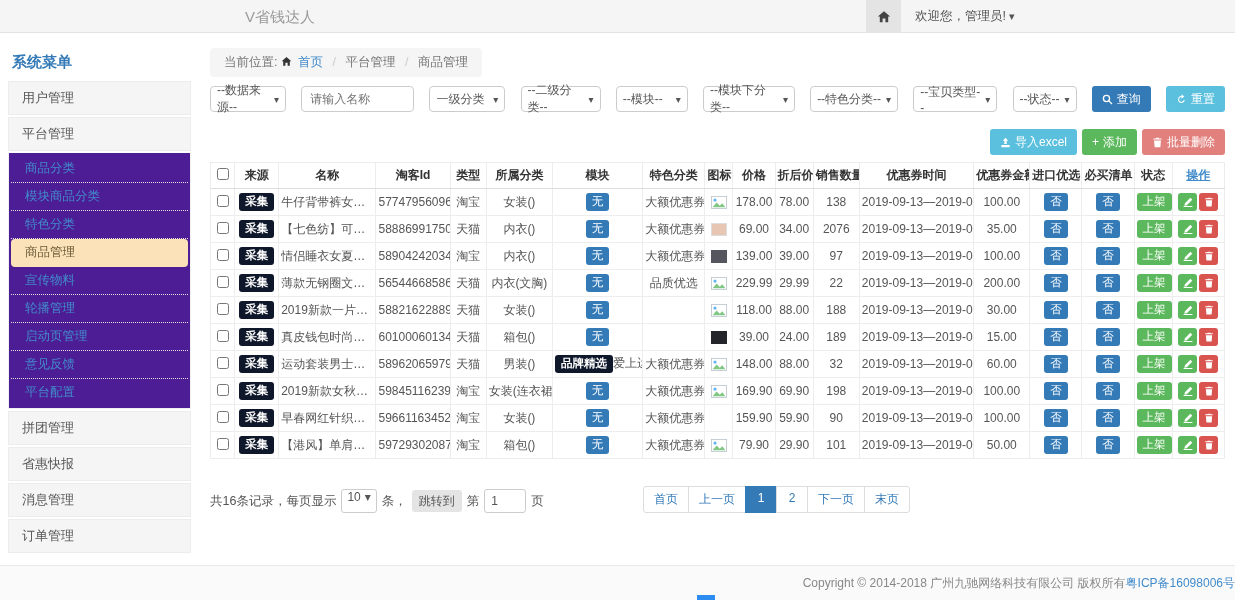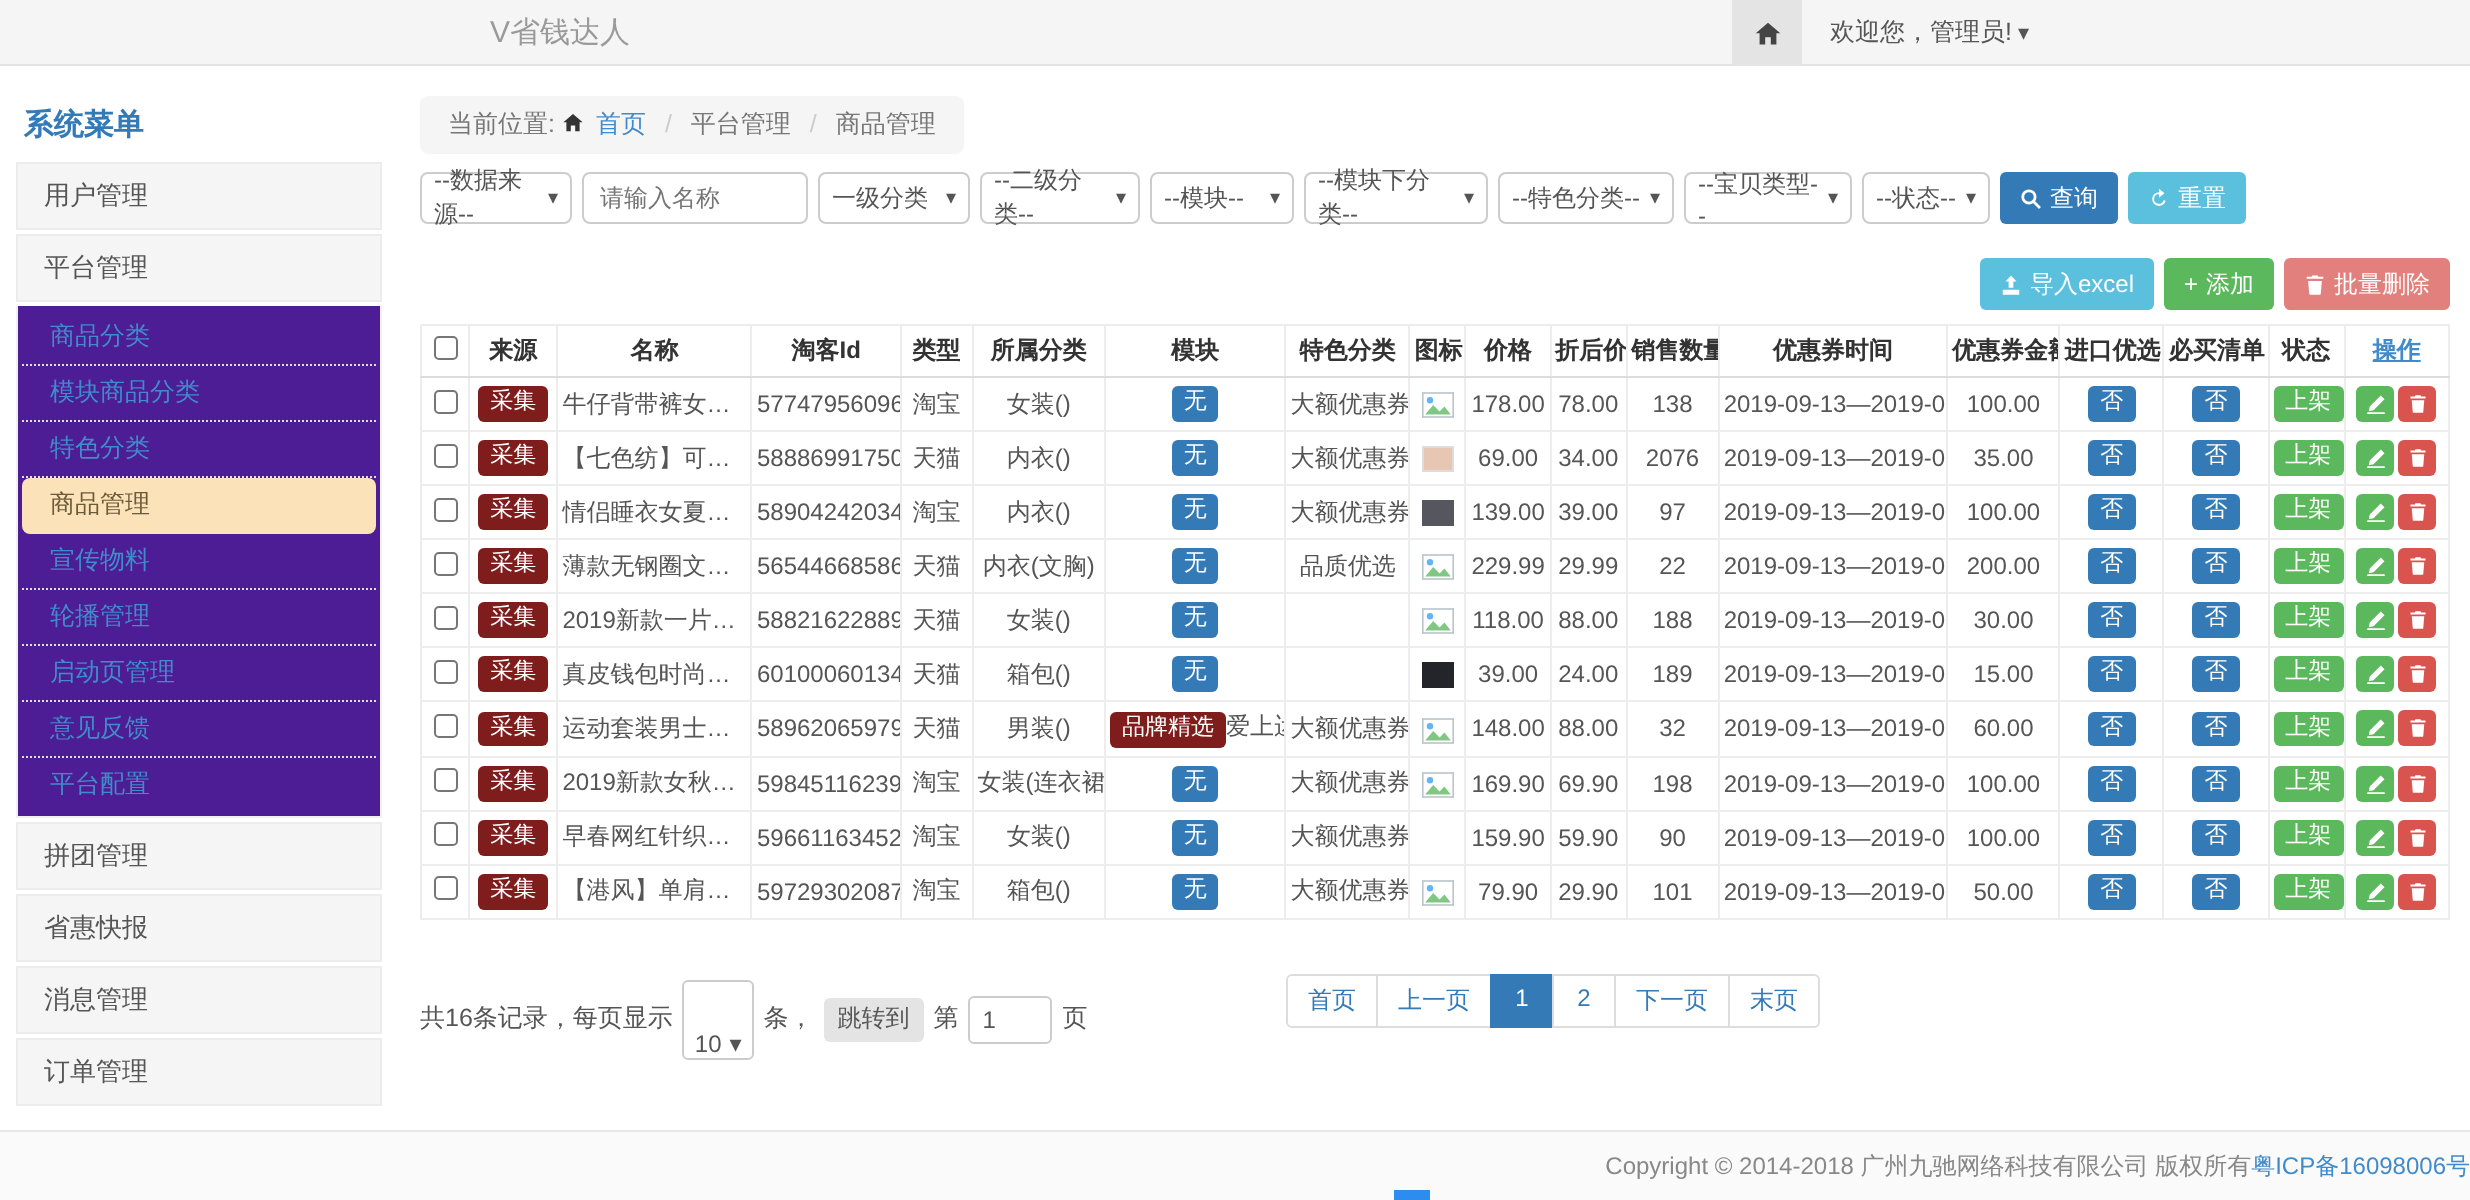--- a/index.html
+++ b/index.html
@@ -25,21 +25,21 @@
   .sb-sub-item { padding:5px 14px; color:#428bca; font-size:12.5px; border-bottom:1px dotted #e0e0e0; cursor:pointer; }
   .sb-sub-item:last-child { border-bottom:none; }
   .sb-sub-item.active { background:#fbe2b8; border-radius:4px; color:#6b5B3a; border-bottom:1px dotted transparent; }
   
   .main { position:absolute; left:210px; top:48px; width:1015px; }
   .breadcrumb { display:inline-block; background:#f5f5f5; border-radius:4px; padding:6px 14px; font-size:12.5px; color:#777; }
   .breadcrumb .bc-link { color:#428bca; }
   .breadcrumb .sep { color:#ccc; margin:0 6px; }
   .bc-home-icon { vertical-align:-1px; margin:0 2px 0 4px; }
   
-  .filters { display:flex; align-items:center; gap:5px; margin-top:9px; }
+  .filters { display:flex; align-items:center; gap:5px; margin-top:9px;justify-content:space-between; }
   .sel { height:26px; border:1px solid #ccc; border-radius:4px; background:#fff; display:flex;
     align-items:center; justify-content:space-between; padding:0 6px; color:#555; font-size:12px; cursor:pointer; }
   .sel .caret { color:#555; font-size:10px; margin-left:4px; }
   .txt-input { height:26px; border:1px solid #ccc; border-radius:4px; padding:0 8px; font-size:12px; color:#555; }
   .btn { border:none; border-radius:3px; color:#fff; font-size:12px; height:26px; padding:0 10px;
     display:inline-flex; align-items:center; gap:4px; cursor:pointer; font-family:inherit; }
   .btn-query { background:#337ab7; }
   .btn-reset { background:#5bc0de; }
   
   .actions { display:flex; justify-content:flex-end; gap:5px; margin-top:17px; }
@@ -47,36 +47,36 @@
   .btn-add { background:#5cb85c; }
   .btn-batch { background:#e2807d; }
   
   table { width:100%; border-collapse:collapse; table-layout:fixed; margin-top:7px; }
   th, td { border:1px solid #ededed; text-align:center; font-size:12px; color:#555;
     padding:4px 2px; height:26px; overflow:hidden; white-space:nowrap; }
   th { color:#333; font-weight:bold; border-bottom:1px solid #ddd; background:#fff; }
   th.ops-h { color:#428bca;text-decoration:underline; }
   td.name-cell { text-overflow:ellipsis; }
   .badge { display:inline-block; border-radius:3px; color:#fff; font-size:11.5px; padding:2px 6px; line-height:1.2; }
-  .b-orange { background:#7f1d1d; }
+  .b-orange { background:#0f172a;font-weight:bold; }
   .b-blue { background:#337ab7; cursor:pointer; }
   .b-green { background:#5cb85c; cursor:pointer; }
   .op-btn { display:inline-flex; align-items:center; justify-content:center; width:19px; height:18px;
     border:none; border-radius:3px; cursor:pointer; margin:0 1px; vertical-align:middle; }
   .op-edit { background:#5cb85c; }
   .op-del { background:#d9534f; }
   .thumb { display:inline-block; width:16px; height:13px; vertical-align:middle; }
   .thumb.photo-pink { background:#e7c6b4; border:1px solid #ddd; }
   .thumb.photo-dark { background:#55565e; }
   .thumb.photo-black { background:#23252b; }
   
   .pager-row { position:relative; margin-top:27px; height:28px; }
   .pager-left { position:absolute; left:0; top:3px; display:flex; align-items:center; gap:5px; font-size:12.5px; color:#555; }
-  .mini-sel { height:40px; border:1px solid #ccc; border-radius:3px; background:#fff; display:inline-flex;
-    align-items:flex-end; padding:0 5px; gap:4px; font-size:12px; cursor:pointer; }
+  .mini-sel { height:24px; border:1px solid #ccc; border-radius:3px; background:#fff; display:inline-flex;
+    align-items:flex-start; padding:0 5px; gap:4px; font-size:12px; cursor:pointer; }
   .jump-btn { background:#e4e4e4; border:none; border-radius:3px; height:22px; padding:0 7px;
     font-size:12px; color:#555; cursor:pointer; font-family:Liberation Mono, monospace; }
   .jump-input { width:42px; height:24px; border:1px solid #ccc; border-radius:3px; padding:0 6px; font-size:12px; color:#555; }
   .pager-btns { position:absolute; left:433px; top:0; display:inline-flex; }
   .pg { min-width:32px; padding:4px 10px; border:1px solid #ddd; background:#fff; color:#337ab7;
     font-size:12px; text-align:center; cursor:pointer; margin-left:-1px; }
   .pg:first-child { border-radius:3px 0 0 3px; margin-left:0; }
   .pg:last-child { border-radius:0 3px 3px 0; }
   .pg.active { background:#337ab7; color:#fff; border-color:#337ab7; }
   

